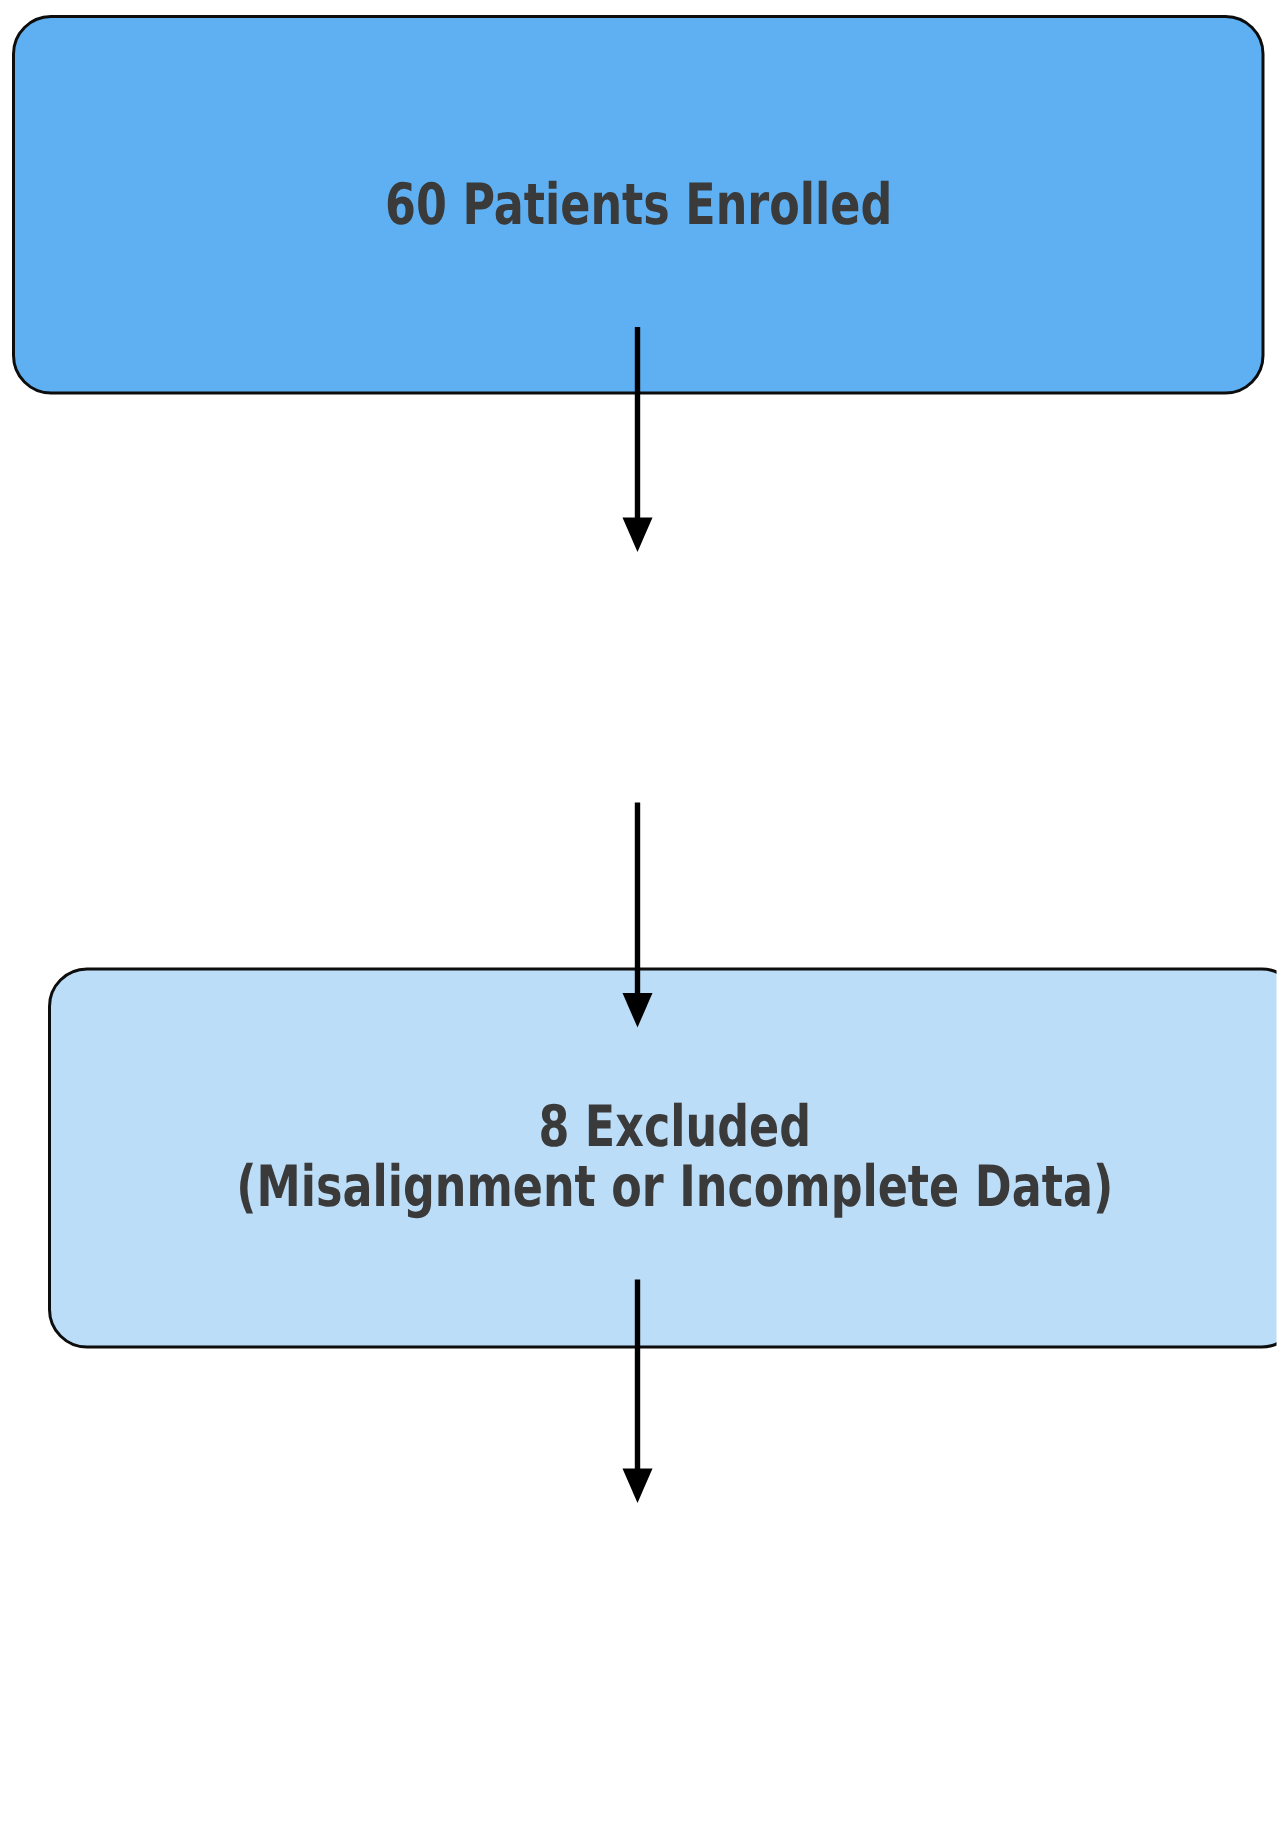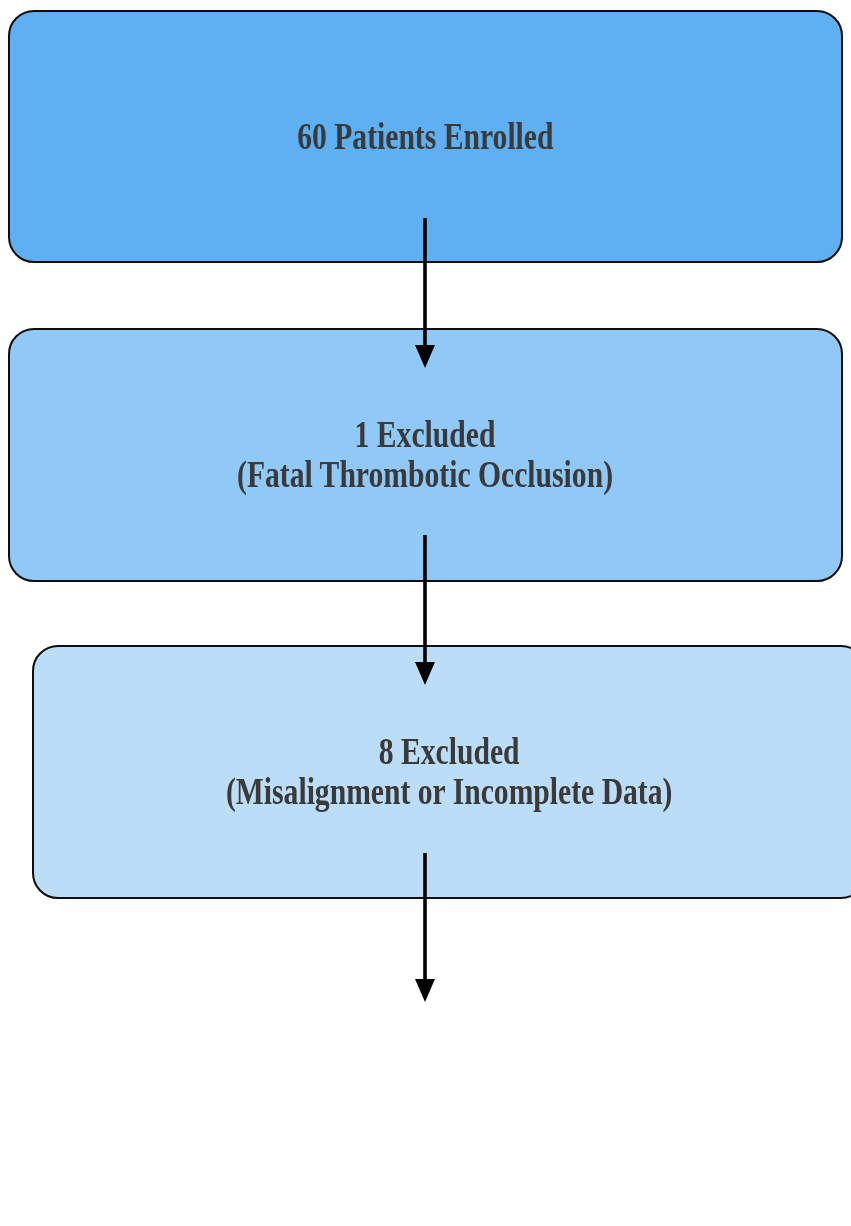--- a/index.html
+++ b/index.html
@@ -31,21 +31,20 @@
     left: 8px;
     width: 835px;
     height: 254px;
     box-sizing: border-box;
     border: 2.5px solid #0d0d0d;
     border-radius: 26px;
     display: flex;
     align-items: center;
     justify-content: center;
     z-index: 1;
-    font-family: Liberation Serif, serif;
   }
   .node-0 { top: 10px;  height: 253px; }
   .node-1 { top: 328px; }
   .node-2 { top: 645px; margin-left: 24px; }
   .node-3 { top: 963px; }
   .node-text {
     display: inline-block;
     transform: scaleX(0.78);
     transform-origin: center center;
     text-align: center;
@@ -75,26 +74,20 @@
       <polygon points="425,1002 415,979 435,979" style="fill: rgb(0, 0, 0);"></polygon>
     </g>
   </svg>
 
   <div class="node node-0" style="background-color: rgb(95, 176, 242); border-color: rgb(13, 13, 13);">
     <div class="node-text" style="color: rgb(58, 58, 58);">
       <div>60 Patients Enrolled</div>
     </div>
   </div>
 
-  <div class="node node-1" style="background-color: rgb(144, 201, 247); border-color: rgb(13, 13, 13);">
-    <div class="node-text" style="color: rgb(58, 58, 58);">
-      <div>1 Excluded</div>
-      <div>(Fatal Thrombotic Occlusion)</div>
-    </div>
-  </div>
 
   <div class="node node-2" style="background-color: rgb(188, 221, 248); border-color: rgb(13, 13, 13);">
     <div class="node-text" style="color: rgb(58, 58, 58);">
       <div>8 Excluded</div>
       <div>(Misalignment or Incomplete Data)</div>
     </div>
   </div>
 
 
 </div>

